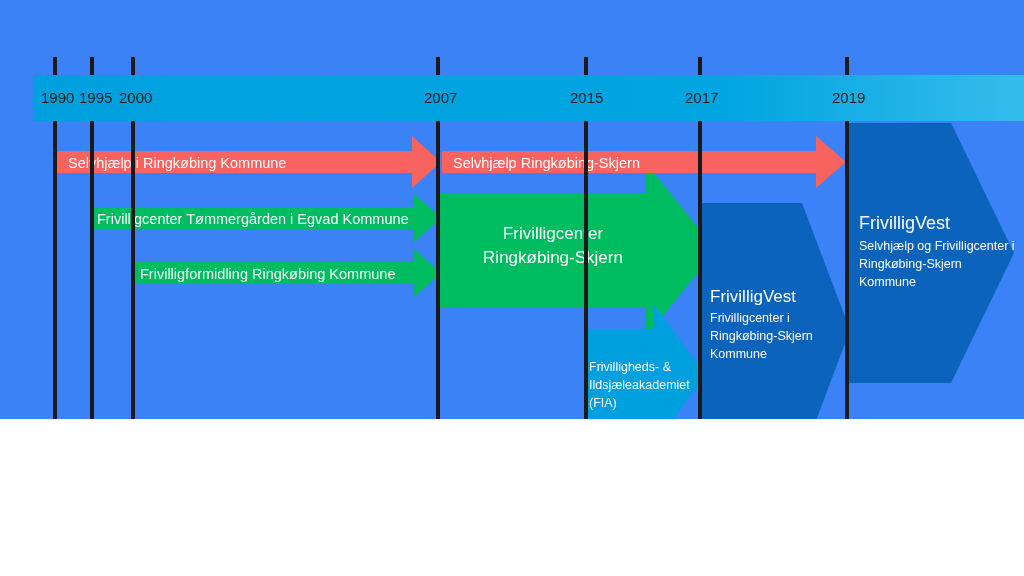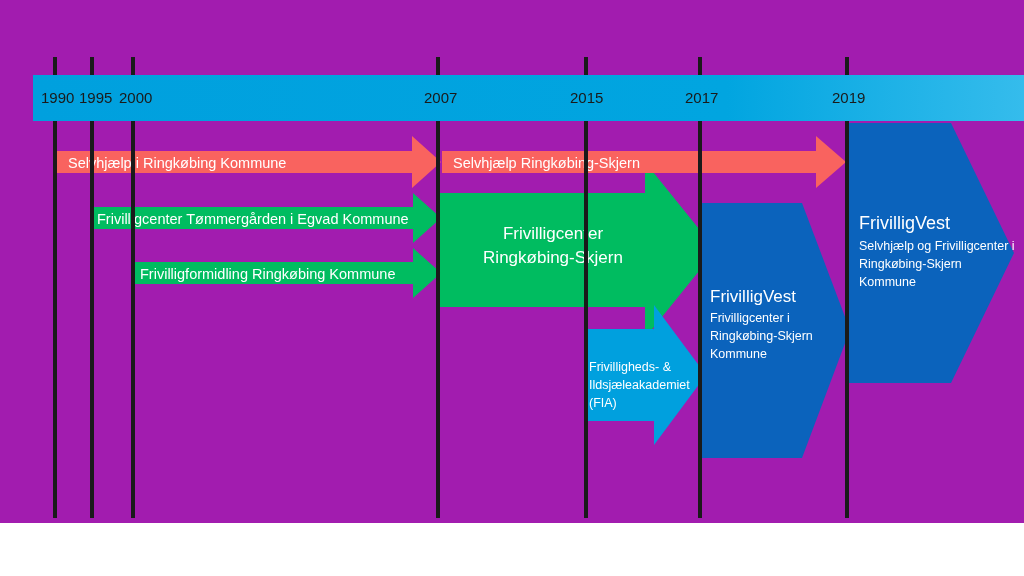--- a/index.html
+++ b/index.html
@@ -6,22 +6,22 @@
     margin: 0;
     padding: 0;
     background: #ffffff;
   }
   body {
     font-family: "Liberation Sans", sans-serif;
   }
   #stage {
     position: relative;
     width: 1024px;
-    height: 523px;
-    background: #a21caf;
+    height: 419px;
+    background: #3b82f6;
     overflow: hidden;
   }
   #stage svg.layer {
     position: absolute;
     left: 0;
     top: 0;
     width: 1024px;
     height: 576px;
   }
   .tick-line {

